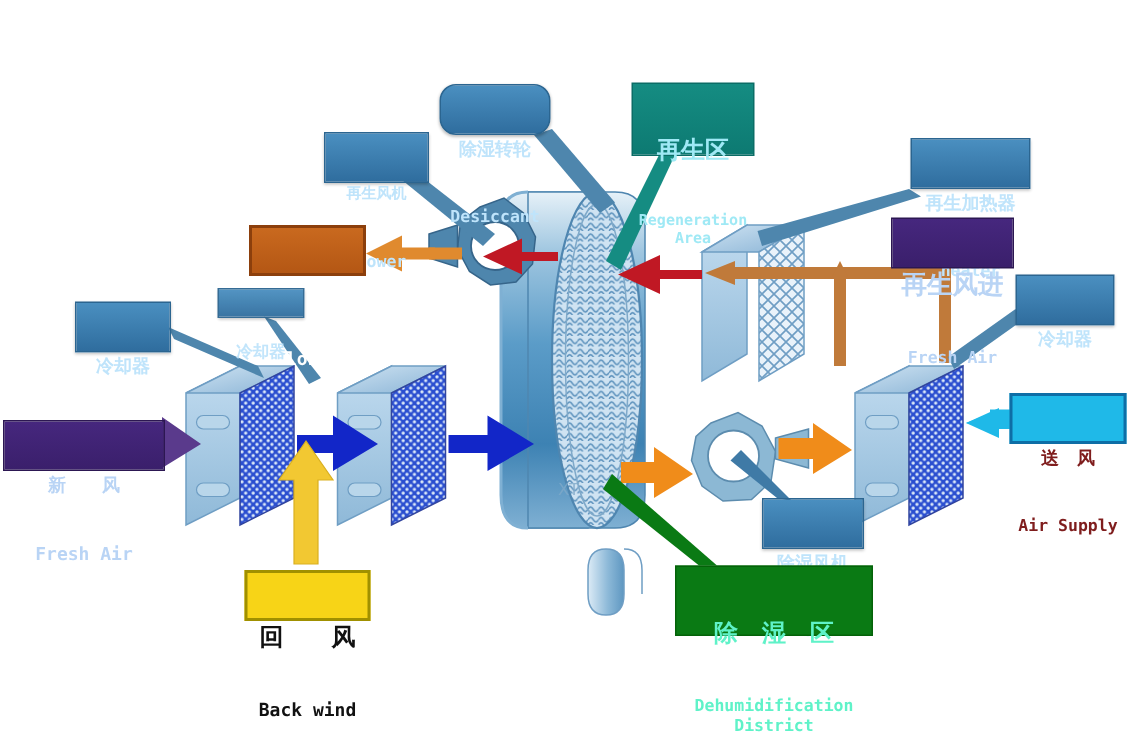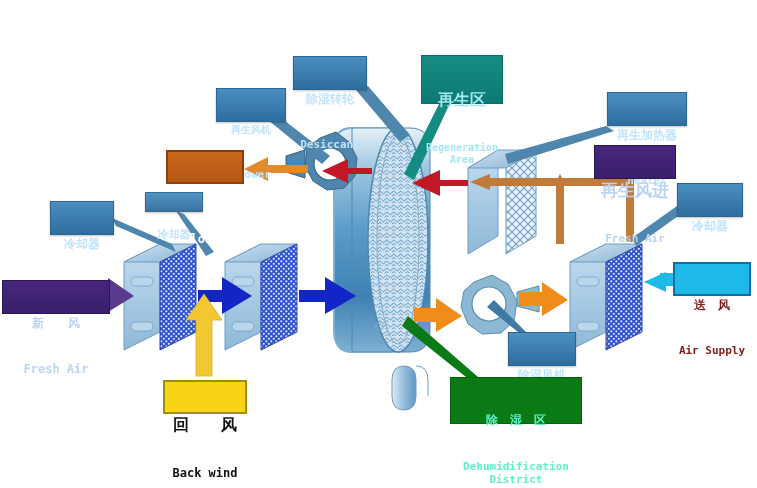--- a/index.html
+++ b/index.html
@@ -214,21 +214,21 @@
 
       <polygon points="112,218 116,226 176,252 172,244" fill="#4e86ad"></polygon>
       <polygon points="176,211 184,214 214,252 206,256" fill="#4e86ad"></polygon>
 
       <polygon points="518,332 528,334 494,300 487,307" fill="#3f7aa6"></polygon>
 
       <polygon points="466,377 478,377 408,316 402,326" fill="#0a7a14"></polygon>
     </g>
   </svg>
 
-  <div class="lbl blue" style="left:293px;top:56px;width:74px;height:34px;padding-top:2px;">
+  <div class="lbl blue" style="left:293px;top:56px;width:74px;height:34px;padding-top:2px;border-radius:11px;">
     <span class="cn" style="font-size:12px;">除湿转轮</span>
     <span class="en" style="font-size:11px;">Desiccant</span>
   </div>
 
   <div class="lbl blue" style="left:216px;top:88px;width:70px;height:34px;padding-top:2px;">
     <span class="cn" style="font-size:10px;">再生风机</span>
     <span class="en" style="font-size:11px;">Blower</span>
   </div>
 
   <div class="lbl teal" style="left:421px;top:55px;width:82px;height:49px;padding-top:2px;">
@@ -279,18 +279,18 @@
     <span class="cn" style="font-size:12px;">除湿风机</span>
     <span class="en" style="font-size:11px;">Blower</span>
   </div>
 
   <div class="lbl yellow" style="left:163px;top:380px;width:84px;height:34px;padding-top:1px;">
     <span class="cn" style="font-size:16px;">回　　风</span>
     <span class="en" style="font-size:12px;">Back wind</span>
   </div>
 
   <div class="lbl green" style="left:450px;top:377px;width:132px;height:47px;padding-top:2px;">
-    <span class="cn" style="font-size:12px;">除　湿　区</span>
+    <span class="cn" style="font-size:16px;">除　湿　区</span>
     <span class="en" style="font-size:11px;white-space:normal;line-height:13px;">Dehumidification District</span>
   </div>
 
 
 </div>
 
 </body></html>

